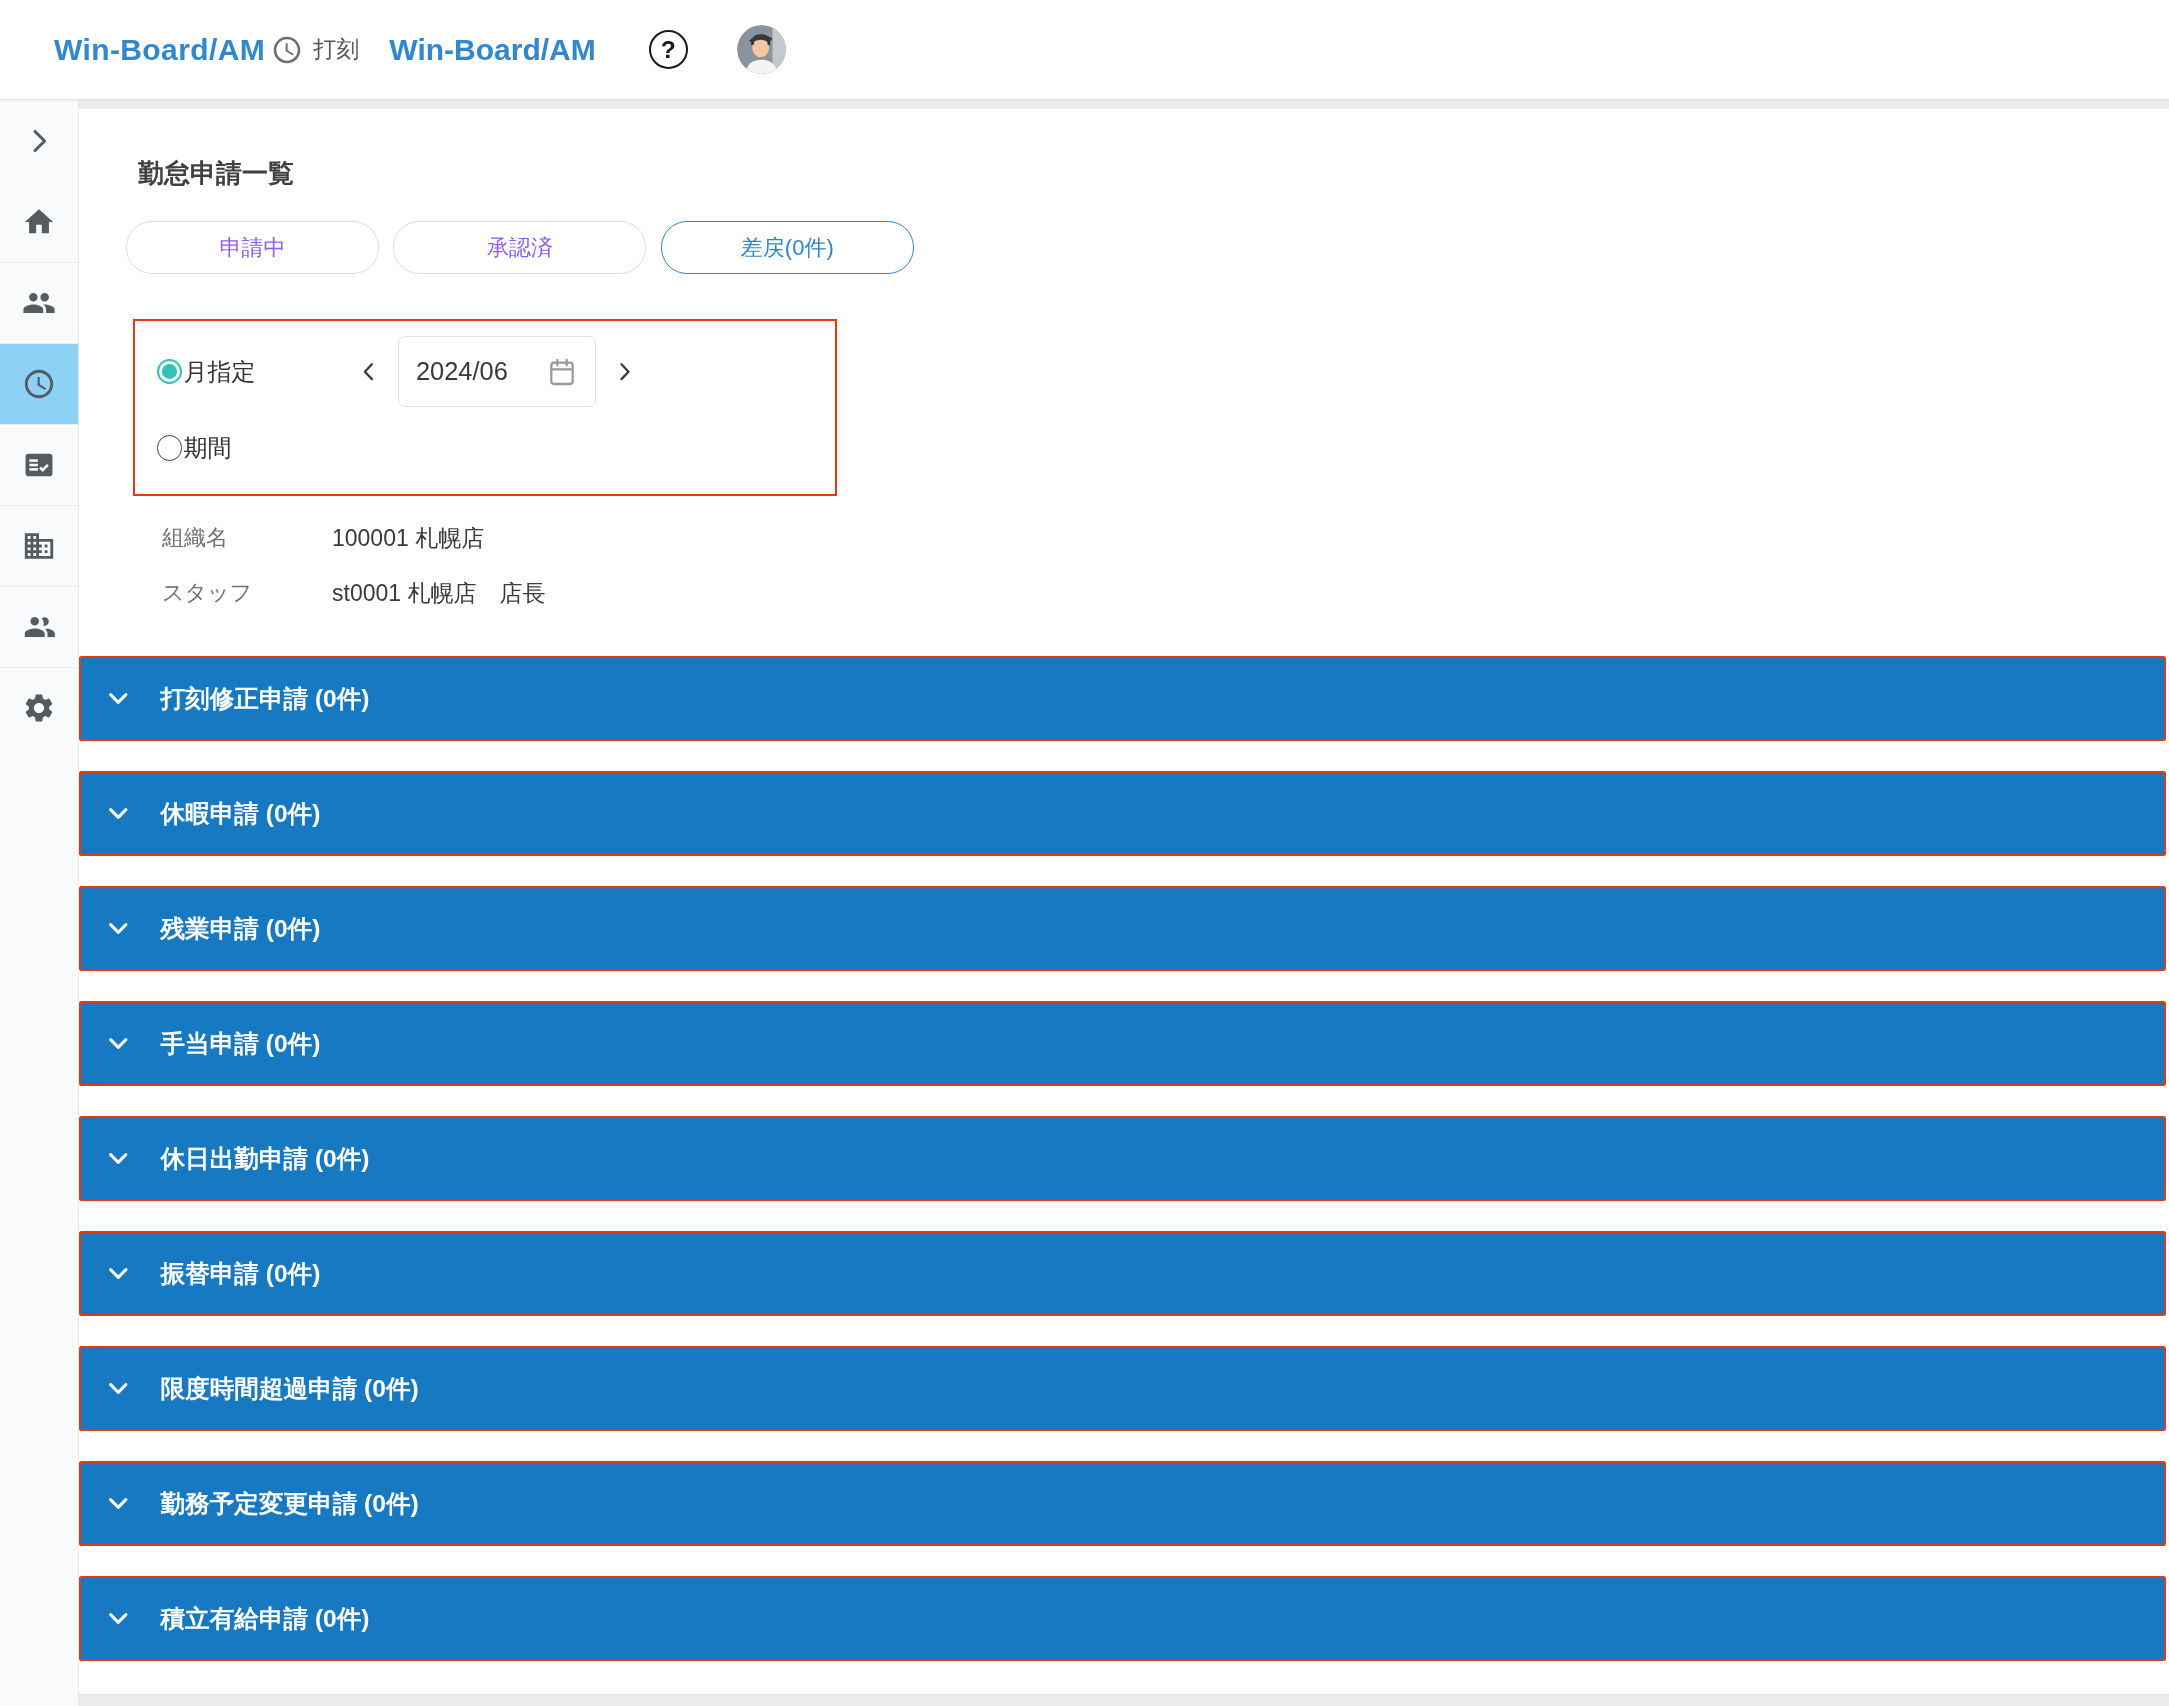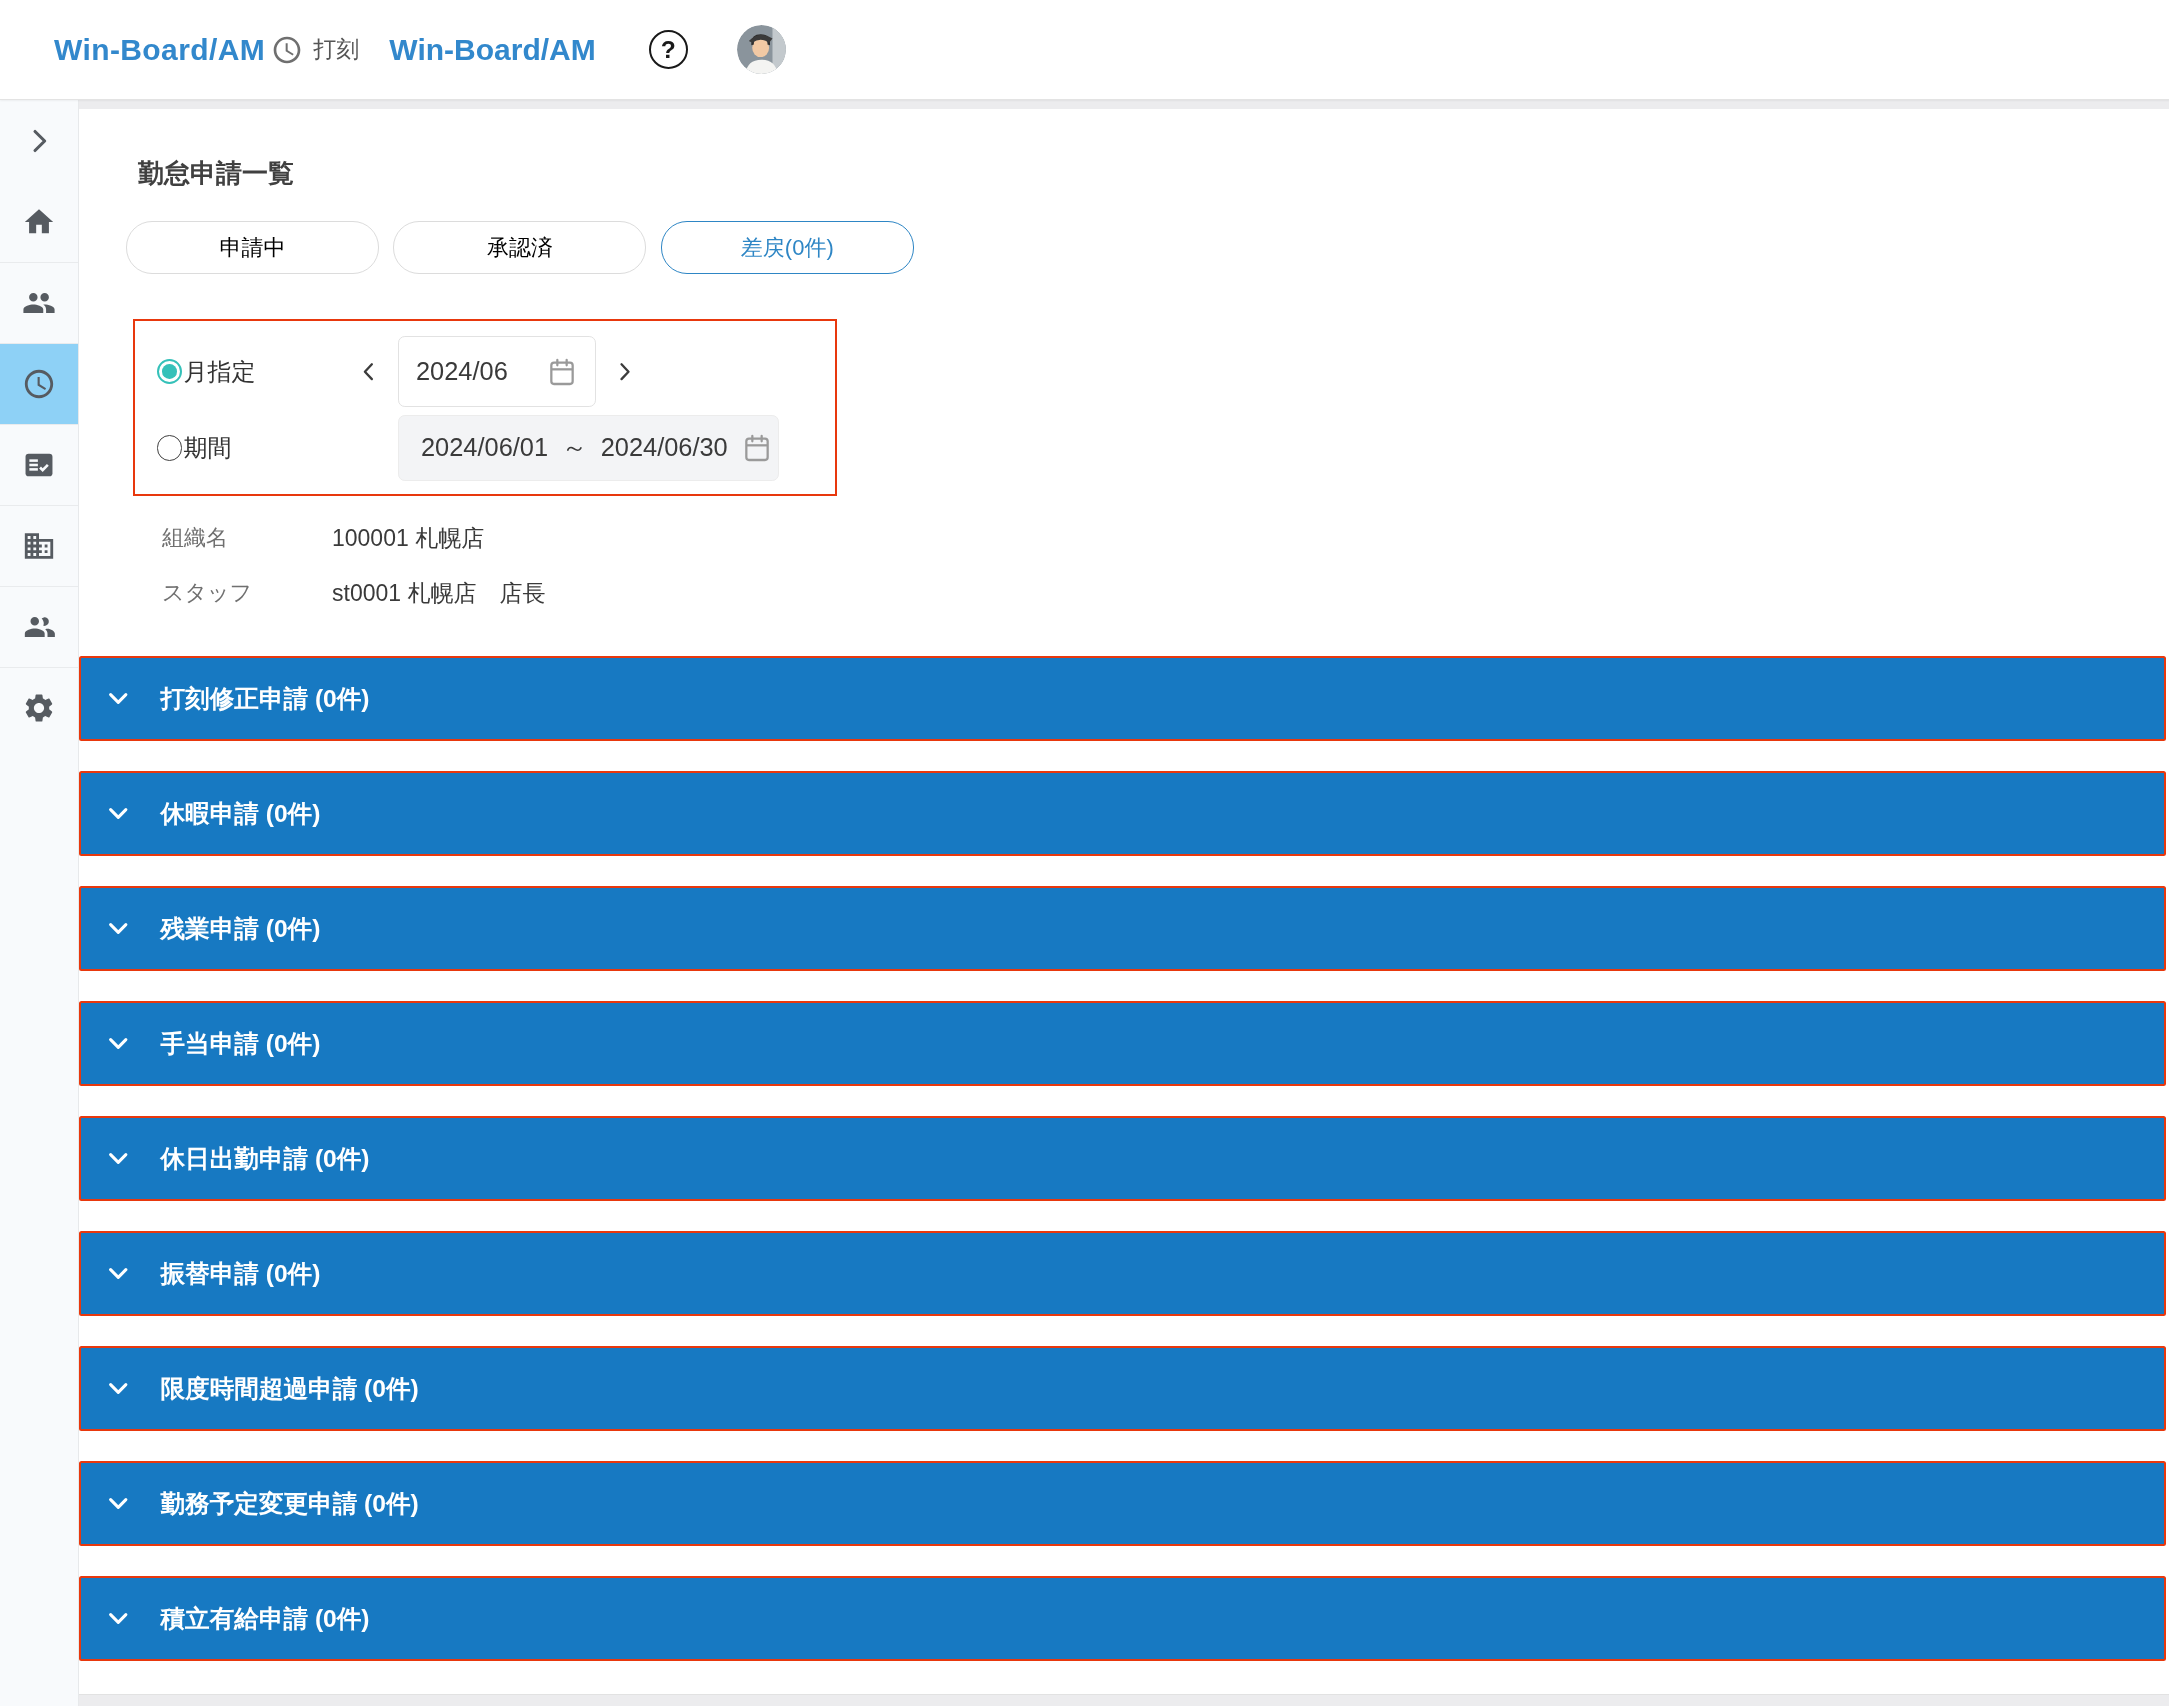--- a/index.html
+++ b/index.html
@@ -42,21 +42,21 @@
   .side-icon { width:34px; height:34px; color:#565b61; }
 
   .main { flex:1; background:#ececee; display:flex; flex-direction:column; min-width:0; }
   .card { background:#fff; margin-top:8.5px; margin-bottom:12px; flex:1; border-bottom:0.8px solid #e2e2e2; }
 
   
   .page-title { margin:0; padding:47px 0 0 59px; font-size:26px; font-weight:bold; color:#404040; }
   .tabs { display:flex; gap:14.4px; margin:30.5px 0 0 47px; }
   .tab-pill {
     width:253px; height:53px; border-radius:26px;
-    background:#fff; border:1.7px solid #dcdcdc; color:#000000;
+    background:#fff; border:1.7px solid #dcdcdc; color:#8b5cf6;
     font-size:22px; font-family:inherit; cursor:pointer;
   }
   .tab-pill.active { border-color:#2e86c5; color:#2e86c5; }
 
   
   .filter-box { width:704px; margin:45px 0 0 54px; border:2.5px solid #e8380d; padding:10.2px 0 12px 22px; }
   .filter-row { display:flex; align-items:center; }
   .filter-row.month { height:81px; }
   .filter-row.period { height:68px; margin-top:1.7px; }
   .radio-cell { width:195px; display:flex; align-items:center; gap:1px; cursor:pointer; }
@@ -252,28 +252,20 @@
             <svg viewBox="0 0 24 24">
                 <path d="M9 5 L15.6 12 L9 19" fill="none" stroke="currentColor" stroke-width="2.2" stroke-linecap="round" stroke-linejoin="round"></path>
               </svg>
           </button>
         </div>
         <div class="filter-row period">
           <div class="radio-cell">
             <span class="radio unselected"></span>
             <span class="radio-label">期間</span>
           </div>
-          <div class="period-input">
-            <span class="date-text">2024/06/01</span>
-            <span class="tilde">～</span>
-            <span class="date-text">2024/06/30</span>
-            <svg class="cal-icon" viewBox="0 0 24 24">
-                <use href="#calendar-icon"></use>
-              </svg>
-          </div>
         </div>
       </div>
 
       <div class="info-rows">
         <div class="info-row">
           <span class="info-label">組織名</span>
           <span class="info-value">100001 札幌店</span>
         </div>
         <div class="info-row">
           <span class="info-label">スタッフ</span>

